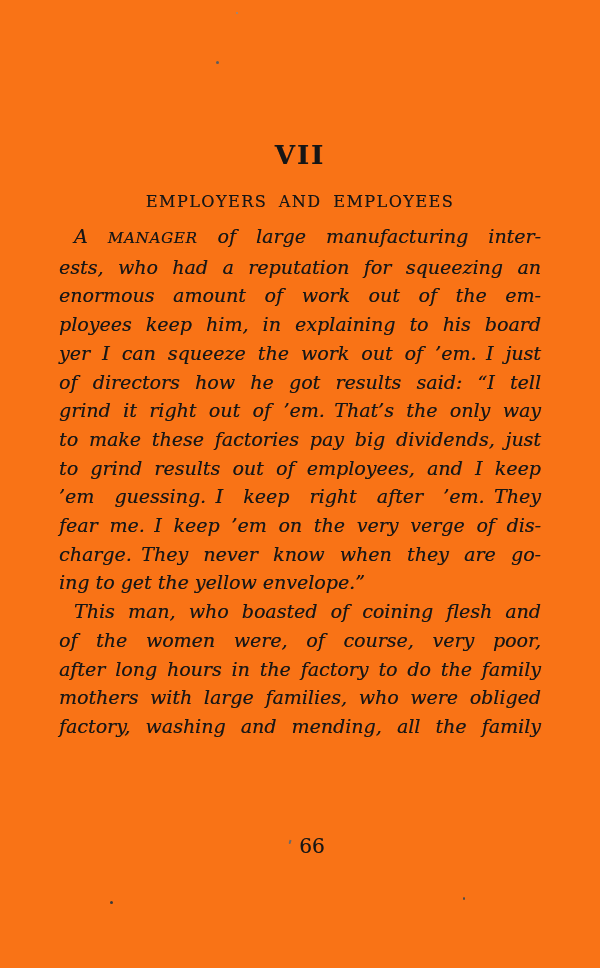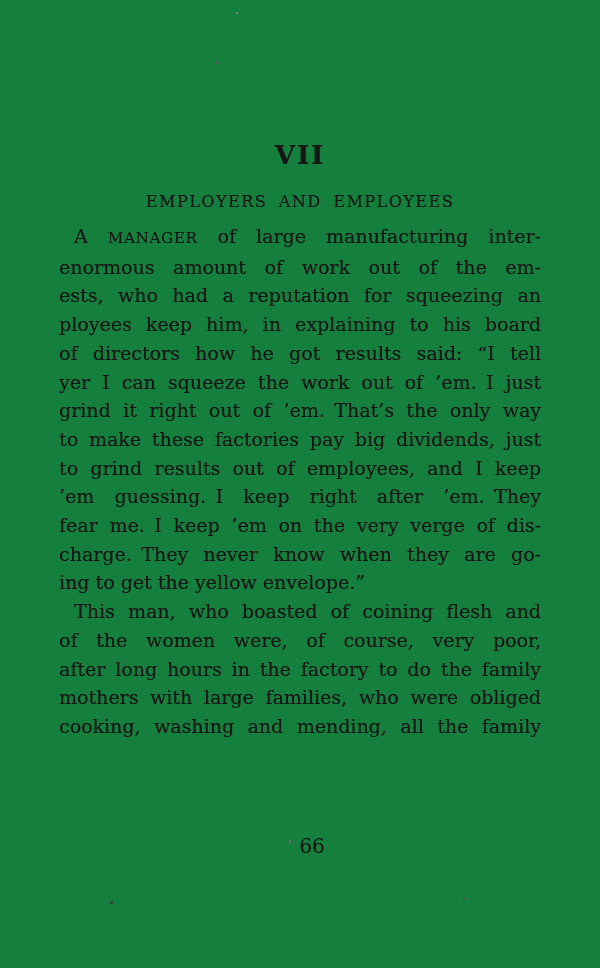--- a/index.html
+++ b/index.html
@@ -4,21 +4,21 @@
 <style>
   html, body {
     margin: 0;
     padding: 0;
     background: #ffffff;
   }
   .page {
     position: relative;
     width: 600px;
     height: 968px;
-    background: #15803d;
+    background: #f97316;
     overflow: hidden;
     font-family: "DejaVu Serif", "Liberation Serif", serif;
     color: #161616;
   }
   .chapter-number {
     position: absolute;
     top: 142px;
     left: 0;
     width: 600px;
     text-align: center;
@@ -45,21 +45,21 @@
   }
   .body-text {
     position: absolute;
     top: 222px;
     left: 59px;
     width: 482px;
     font-size: 19px;
     line-height: 28.7px;
     text-shadow: 0.3px 0.2px 0 rgba(20,20,20,0.55);
   }
-  .para { margin: 0; }
+  .para { margin: 0; font-style: italic; }
   .line {
     text-align: justify;
     text-align-last: justify;
     white-space: normal;
   }
   .line.indent { text-indent: 15px; }
   .line.lastline { text-align-last: left; }
   .sc {
     font-size: 0.8em;
     letter-spacing: 0.6px;
@@ -90,39 +90,39 @@
 
 <div class="page">
 
   <h1 class="chapter-number">VII</h1>
 
   <h2 class="chapter-title">EMPLOYERS AND EMPLOYEES</h2>
 
   <div class="body-text">
       <div class="para">
         <div class="line indent"><span>A </span><span class="sc">MANAGER</span><span> of large manufacturing inter-</span></div>
+        <div class="line">ests, who had a reputation for squeezing an</div>
         <div class="line">enormous amount of work out of the em-</div>
-        <div class="line">ests, who had a reputation for squeezing an</div>
         <div class="line">ployees keep him, in explaining to his board</div>
+        <div class="line">yer I can squeeze the work out of ’em. I just</div>
         <div class="line">of directors how he got results said: “I tell</div>
-        <div class="line">yer I can squeeze the work out of ’em. I just</div>
         <div class="line">grind it right out of ’em. That’s the only way</div>
         <div class="line">to make these factories pay big dividends, just</div>
         <div class="line">to grind results out of employees, and I keep</div>
         <div class="line">’em guessing. I keep right after ’em. They</div>
         <div class="line">fear me. I keep ’em on the very verge of dis-</div>
         <div class="line">charge. They never know when they are go-</div>
         <div class="line lastline">ing to get the yellow envelope.”</div>
       </div>
       <div class="para">
         <div class="line indent">This man, who boasted of coining flesh and</div>
         <div class="line">of the women were, of course, very poor,</div>
         <div class="line">after long hours in the factory to do the family</div>
         <div class="line">mothers with large families, who were obliged</div>
-        <div class="line">cooking, washing and mending, all the family</div>
+        <div class="line">factory, washing and mending, all the family</div>
       </div>
     </div>
 
   <div class="page-number">66</div>
 
   <div class="speck s1"></div>
   <div class="speck s2"></div>
   <div class="speck s3"></div>
   <div class="speck s4"></div>
   <div class="speck s5"></div>

